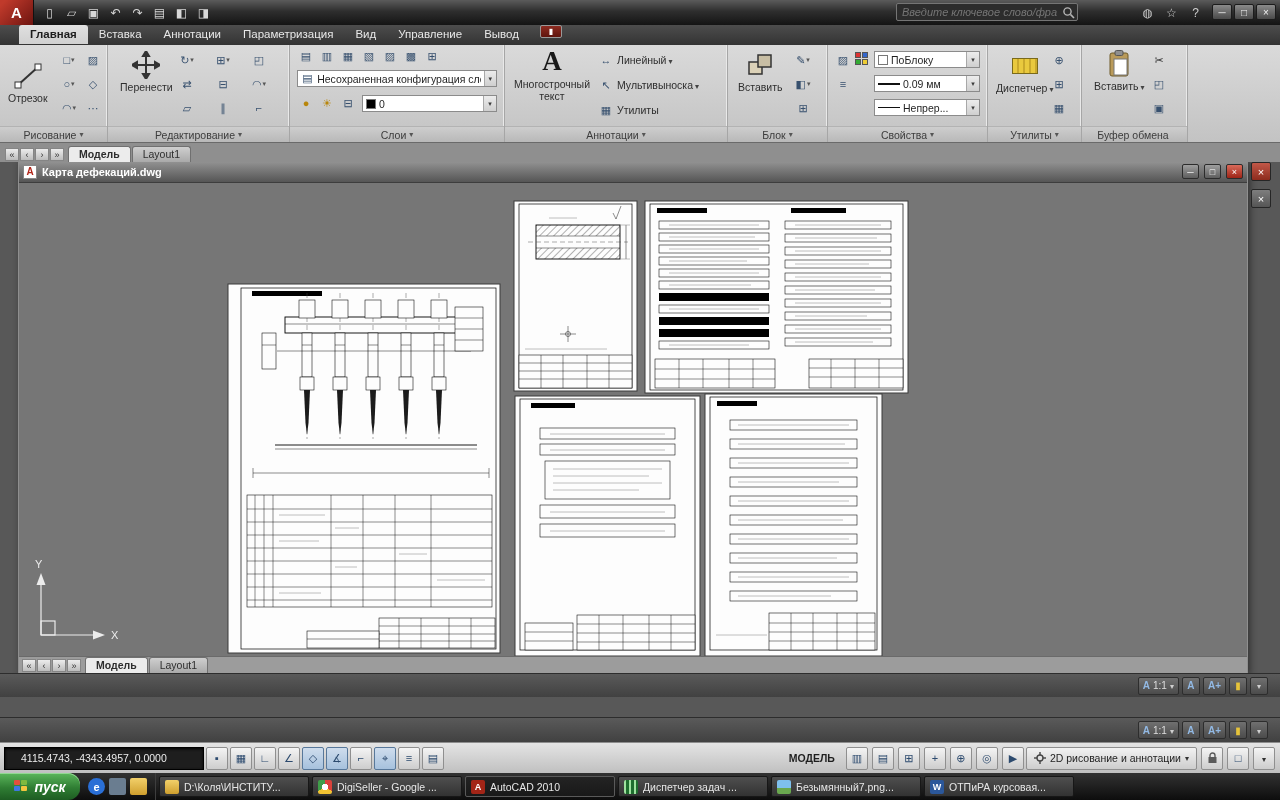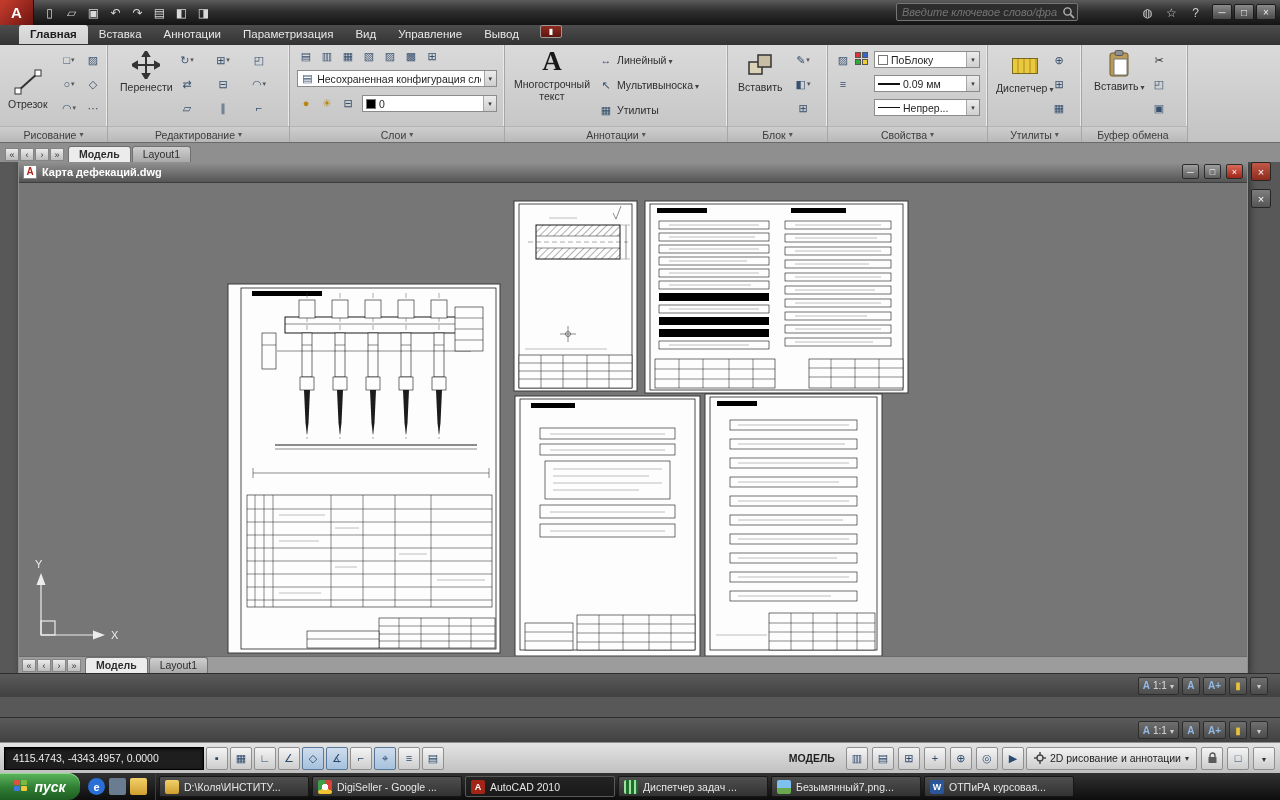--- a/index.html
+++ b/index.html
@@ -62,21 +62,21 @@
 .dtab.active{background:#ececec;font-weight:bold}
 .xedge{position:absolute;width:20px;height:19px;border:1px solid #262626;display:flex;align-items:center;justify-content:center;color:#fff;font-size:11px;border-radius:2px}
 .strip{position:absolute;left:0;width:100%;background:linear-gradient(#5a5a5a,#414141);border-top:1px solid #2d2d2d;display:flex;align-items:center;justify-content:flex-end;padding-right:12px;gap:3px}
 .sbtn{height:18px;min-width:18px;background:linear-gradient(#707070,#4b4b4b);border:1px solid #2d2d2d;border-radius:2px;color:#dedede;font-size:10px;display:flex;align-items:center;justify-content:center;padding:0 4px;gap:3px}
 .bann{color:#92b9e4;font-weight:bold;font-size:10px}
 .warnbar{color:#e6c33a}
 .darr::after{content:"▾";font-size:8px;color:#cfcfcf}
 .tabrow2{position:absolute;left:0;width:100%;height:20px;background:#8f8f8f;display:flex;align-items:flex-end;padding-left:4px;border-top:1px solid #6a6a6a}
 
 .statusbar{position:absolute;left:0;top:742px;width:100%;height:31px;background:linear-gradient(#e4e4e4,#c0c0c0);border-top:1px solid #8d8d8d;display:flex;align-items:center;z-index:20}
-.coords{width:200px;height:23px;margin-left:4px;background:#1e1e1e;border:1px solid #000;box-shadow:inset 0 1px 3px #000;color:#ececec;font-size:10.5px;display:flex;align-items:center;padding-left:8px}
+.coords{width:200px;height:23px;margin-left:4px;background:#1e1e1e;border:1px solid #000;box-shadow:inset 0 1px 3px #000;color:#ececec;font-size:10.5px;display:flex;align-items:center;padding-left:16px}
 .stgl{width:22px;height:23px;margin-left:2px;background:linear-gradient(#f4f4f4,#cdcdcd);border:1px solid #8f8f8f;border-radius:2px;display:flex;align-items:center;justify-content:center;font-size:11px;color:#2c4a6e}
 .stgl.on{background:linear-gradient(#cfdded,#a6c1dd);border-color:#58789a}
 .scluster{margin-left:auto;display:flex;align-items:center;gap:2px;padding-right:5px}
 .modetxt{font-size:10.5px;color:#1f1f1f;padding:4px 7px;font-weight:bold}
 .wsbtn{display:flex;align-items:center;gap:4px;height:23px;padding:0 7px;background:linear-gradient(#f2f2f2,#cdcdcd);border:1px solid #8f8f8f;border-radius:2px;font-size:10.5px;color:#1f1f1f}
 .wsbtn::after{content:"▾";font-size:8px;color:#333}
 
 .taskbar{position:absolute;left:0;top:773px;width:100%;height:27px;background:linear-gradient(#323232,#0d0d0d);display:flex;align-items:center;z-index:40}
 .startbtn{height:27px;width:80px;background:linear-gradient(#5cb75c,#2f7d33 55%,#1d5c22);border-radius:0 12px 12px 0;display:flex;align-items:center;justify-content:center;gap:5px;color:#fff;font-weight:bold;font-style:italic;font-size:14px;box-shadow:inset 0 1px 0 #93d893;flex:none}
 .flag{width:15px;height:13px;display:grid;grid-template-columns:6px 6px;grid-template-rows:5px 5px;gap:1px}
@@ -145,21 +145,21 @@
     <div class="rtab">Параметризация</div>
     <div class="rtab">Вид</div>
     <div class="rtab">Управление</div>
     <div class="rtab">Вывод</div>
     <div class="tabbadge">▮</div>
   </div>
 
   <div class="ribbon">
 
     <div class="panel" style="left:0;width:108px">
-      <div class="bigbtn" style="left:8px;top:22px">
+      <div class="bigbtn" style="left:8px;top:16px">
         <span class="bigicon">
           <svg width="30" height="28" viewBox="0 0 30 28">
               <line x1="5" y1="23" x2="25" y2="5" stroke="#333" stroke-width="2"></line>
               <rect x="2" y="20" width="6" height="6" fill="#fff" stroke="#333"></rect>
               <rect x="22" y="2" width="6" height="6" fill="#fff" stroke="#333"></rect>
             </svg>
         </span>
         <span>Отрезок</span>
       </div>
       <div class="rrow" style="left:60px;top:7px">

